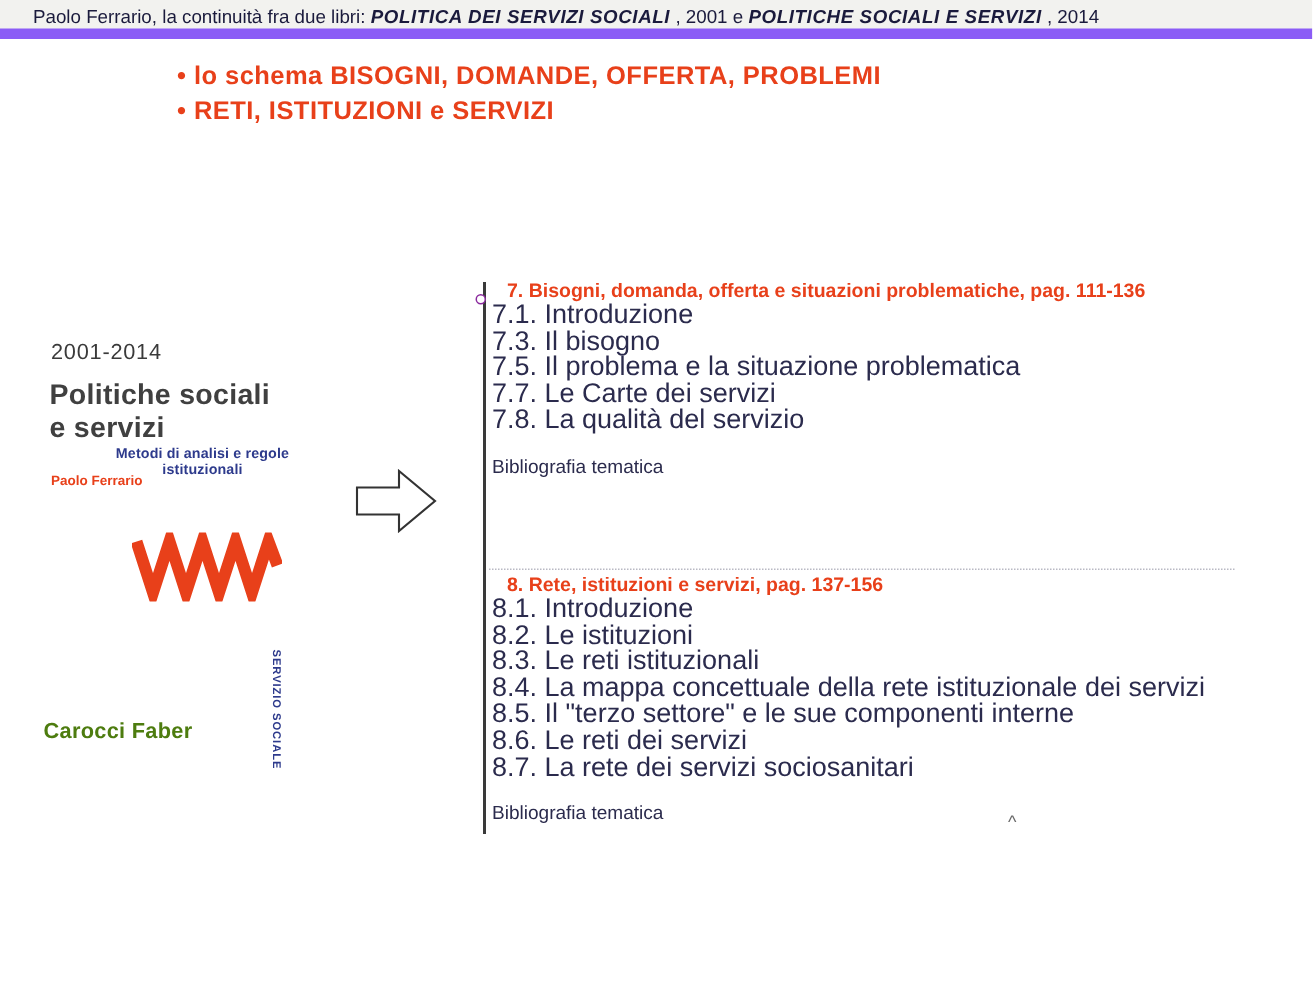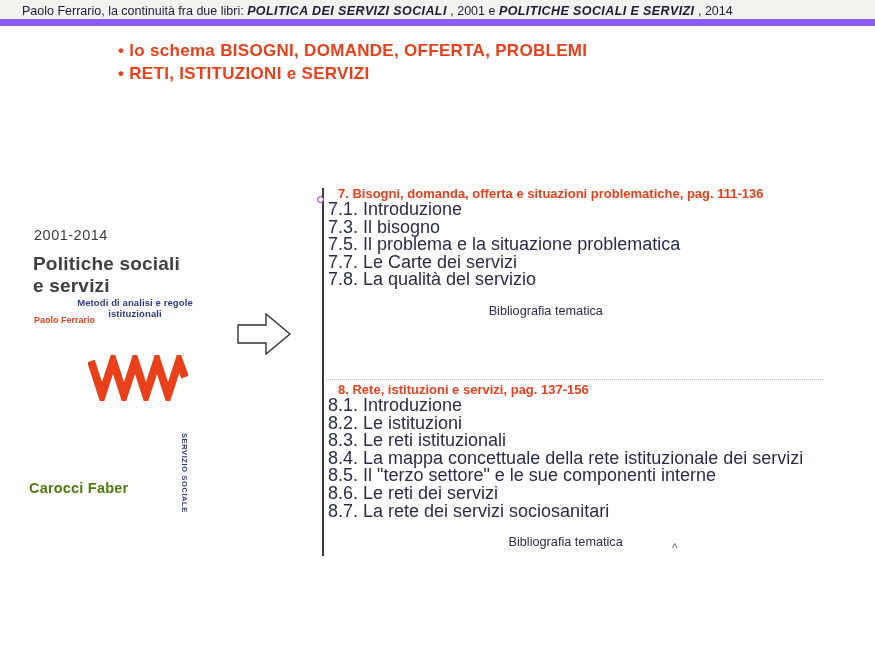--- a/index.html
+++ b/index.html
@@ -189,21 +189,20 @@
     white-space: nowrap;
     padding-left: 6px;
     line-height: 17.6px;
   }
   .toc-biblio {
     font-size: 12.7px;
     color: #2b2b4d;
     white-space: nowrap;
     padding-left: 6px;
     line-height: 17.6px;
-    text-align: center;
   }
   #section-1 { position: absolute; left: 0; top: 0; }
   #section-2 { position: absolute; left: 0; top: 196px; }
   .dotted-sep {
     position: absolute;
     left: 326px;
     top: 379px;
     width: 497px;
     border-top: 1px dotted #b9b9c4;
   }

